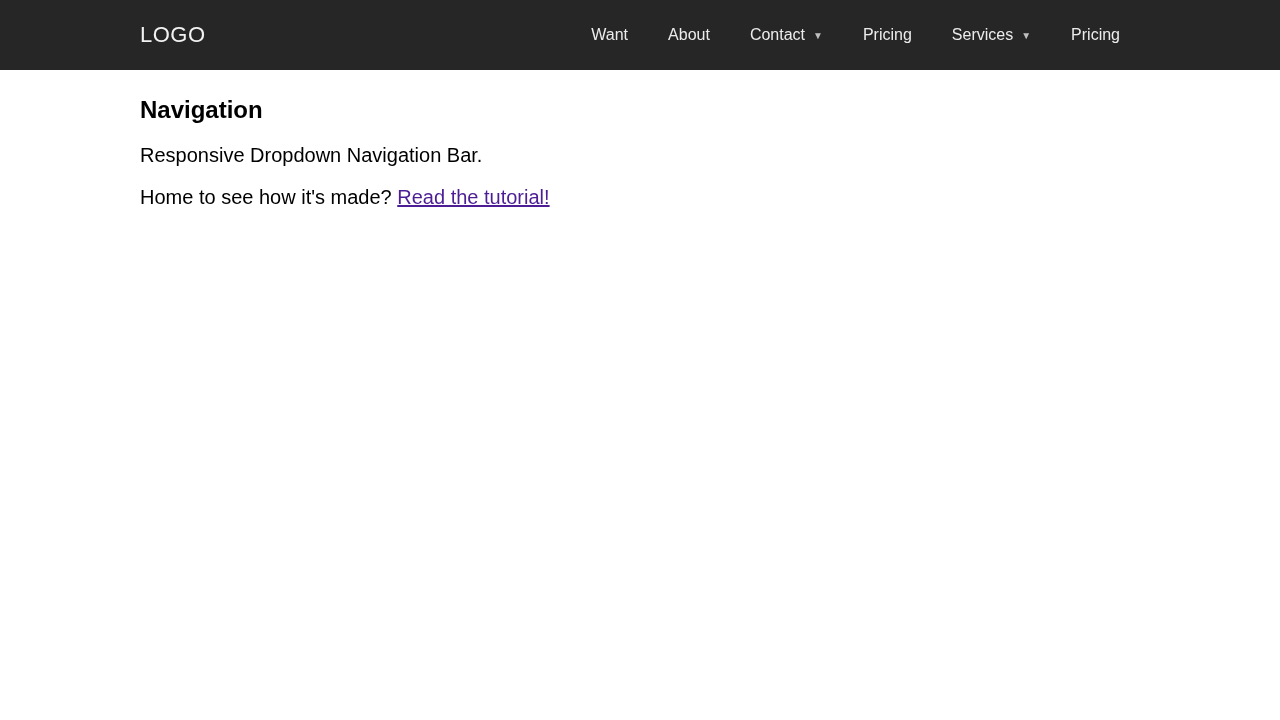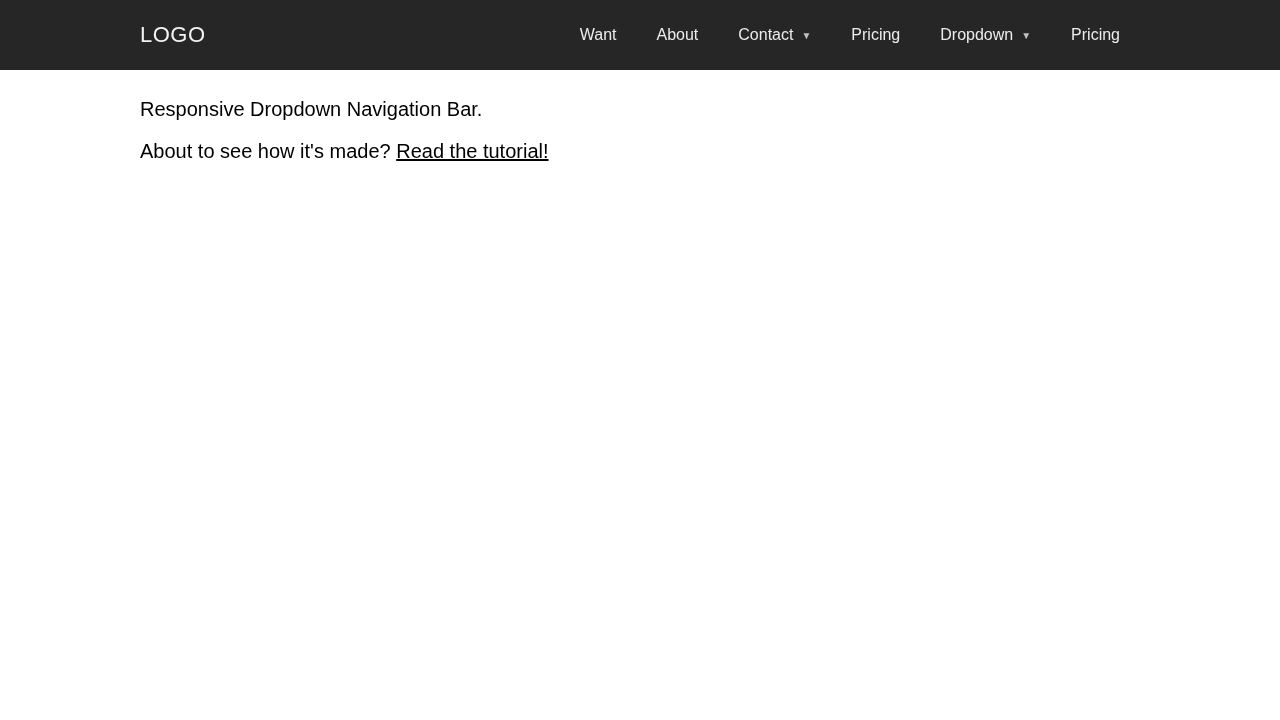--- a/index.html
+++ b/index.html
@@ -53,21 +53,21 @@
   font-size: 24px;
   font-weight: bold;
   margin: 0 0 18px 0;
 }
 .content p {
   font-size: 20px;
   margin: 0 0 16px 0;
   line-height: 1.3;
 }
 .content a {
-  color: #000000;
+  color: #4c1d95;
   text-decoration: underline;
 }
 </style>
 </head>
 <body>
 
 <div class="navbar">
   <div class="nav-inner">
     <div class="logo">LOGO</div>
     <div class="menu">
@@ -78,28 +78,29 @@
         <span>About</span>
       </div>
       <div class="menu-item">
         <span>Contact</span>
         <span class="caret">▼</span>
       </div>
       <div class="menu-item">
         <span>Pricing</span>
       </div>
       <div class="menu-item">
-        <span>Dropdown</span>
+        <span>Services</span>
         <span class="caret">▼</span>
       </div>
       <div class="menu-item">
         <span>Pricing</span>
       </div>
     </div>
   </div>
 </div>
 
 <div class="content">
+  <h1>Navigation</h1>
   <p>Responsive Dropdown Navigation Bar.</p>
   <p>
-    <span>About to see how it's made? </span><a href="#">Read the tutorial!</a>
+    <span>Home to see how it's made? </span><a href="#">Read the tutorial!</a>
   </p>
 </div>
 
 </body></html>

